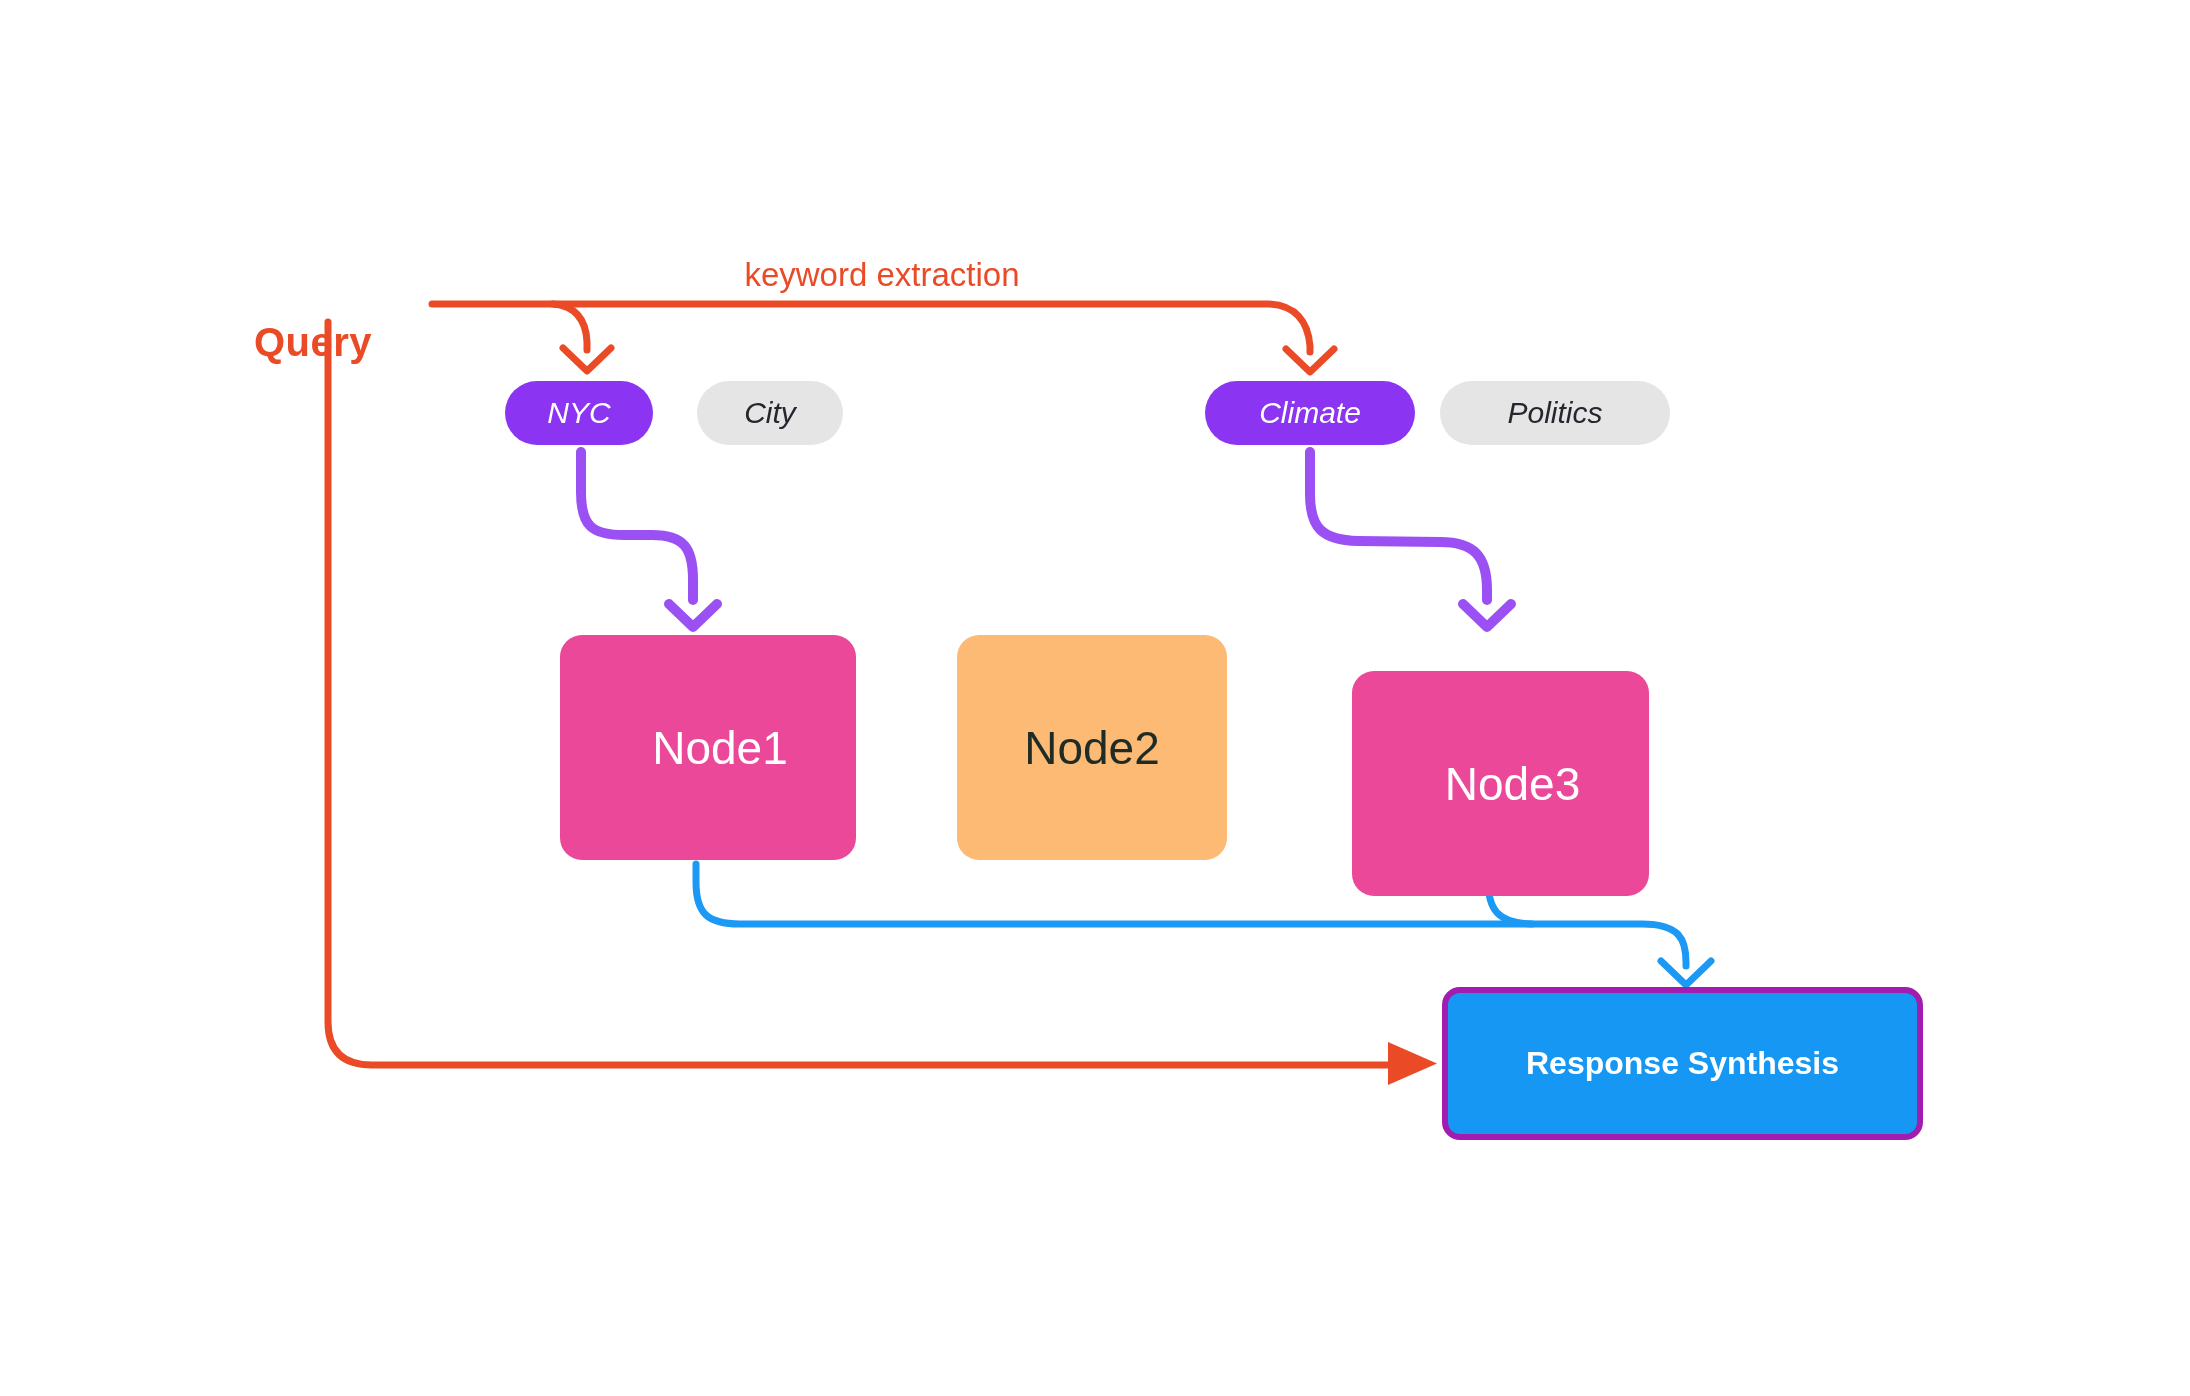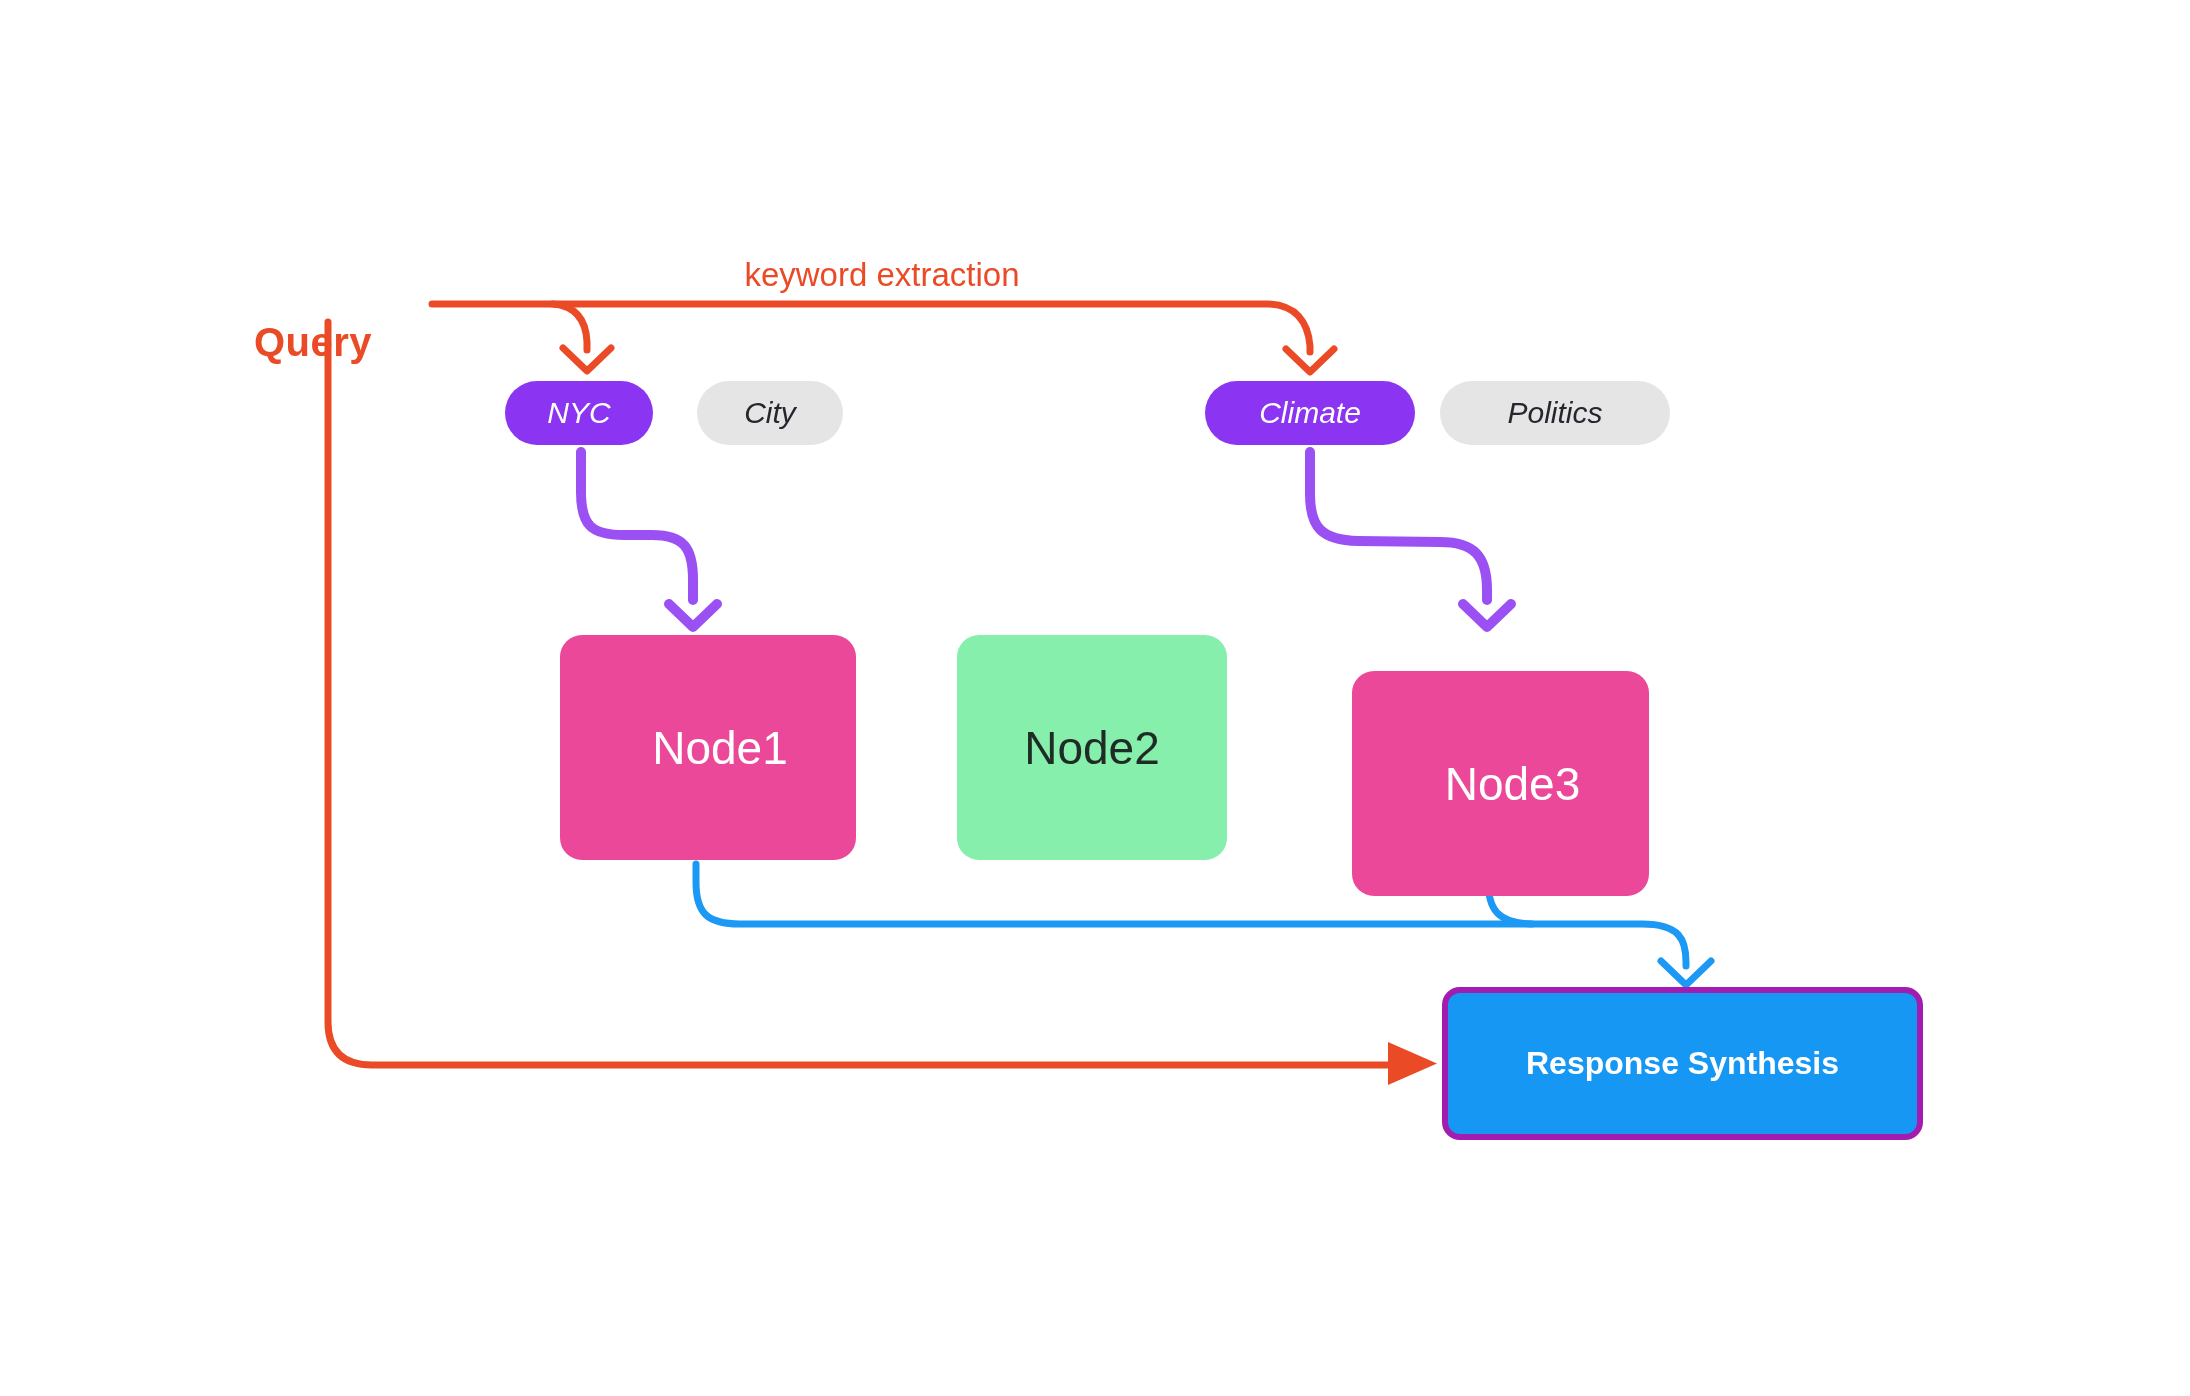--- a/index.html
+++ b/index.html
@@ -41,21 +41,21 @@
   .pill-climate{left:1205px;width:210px;}
   .pill-politics{left:1440px;width:230px;}
 
   .node{
     top:635px;height:225px;
     border-radius:22px;
     display:flex;align-items:center;justify-content:center;
     font-size:46px;
   }
   .node.hl{background:#ec4899;color:#ffffff;padding-left:24px;}
-  .node.dim{background:#86efac;color:#1F2B25;}
+  .node.dim{background:#fdba74;color:#1F2B25;}
   .node-1{left:560px;width:272px;}
   .node-2{left:957px;width:270px;}
   .node-3{left:1352px;width:273px;margin-top:36px;}
 
   .synth{
     left:1442px;top:987px;width:481px;height:153px;
     background:#1697F3;
     border:6px solid #a21caf;
     border-radius:18px;
     box-sizing:border-box;

